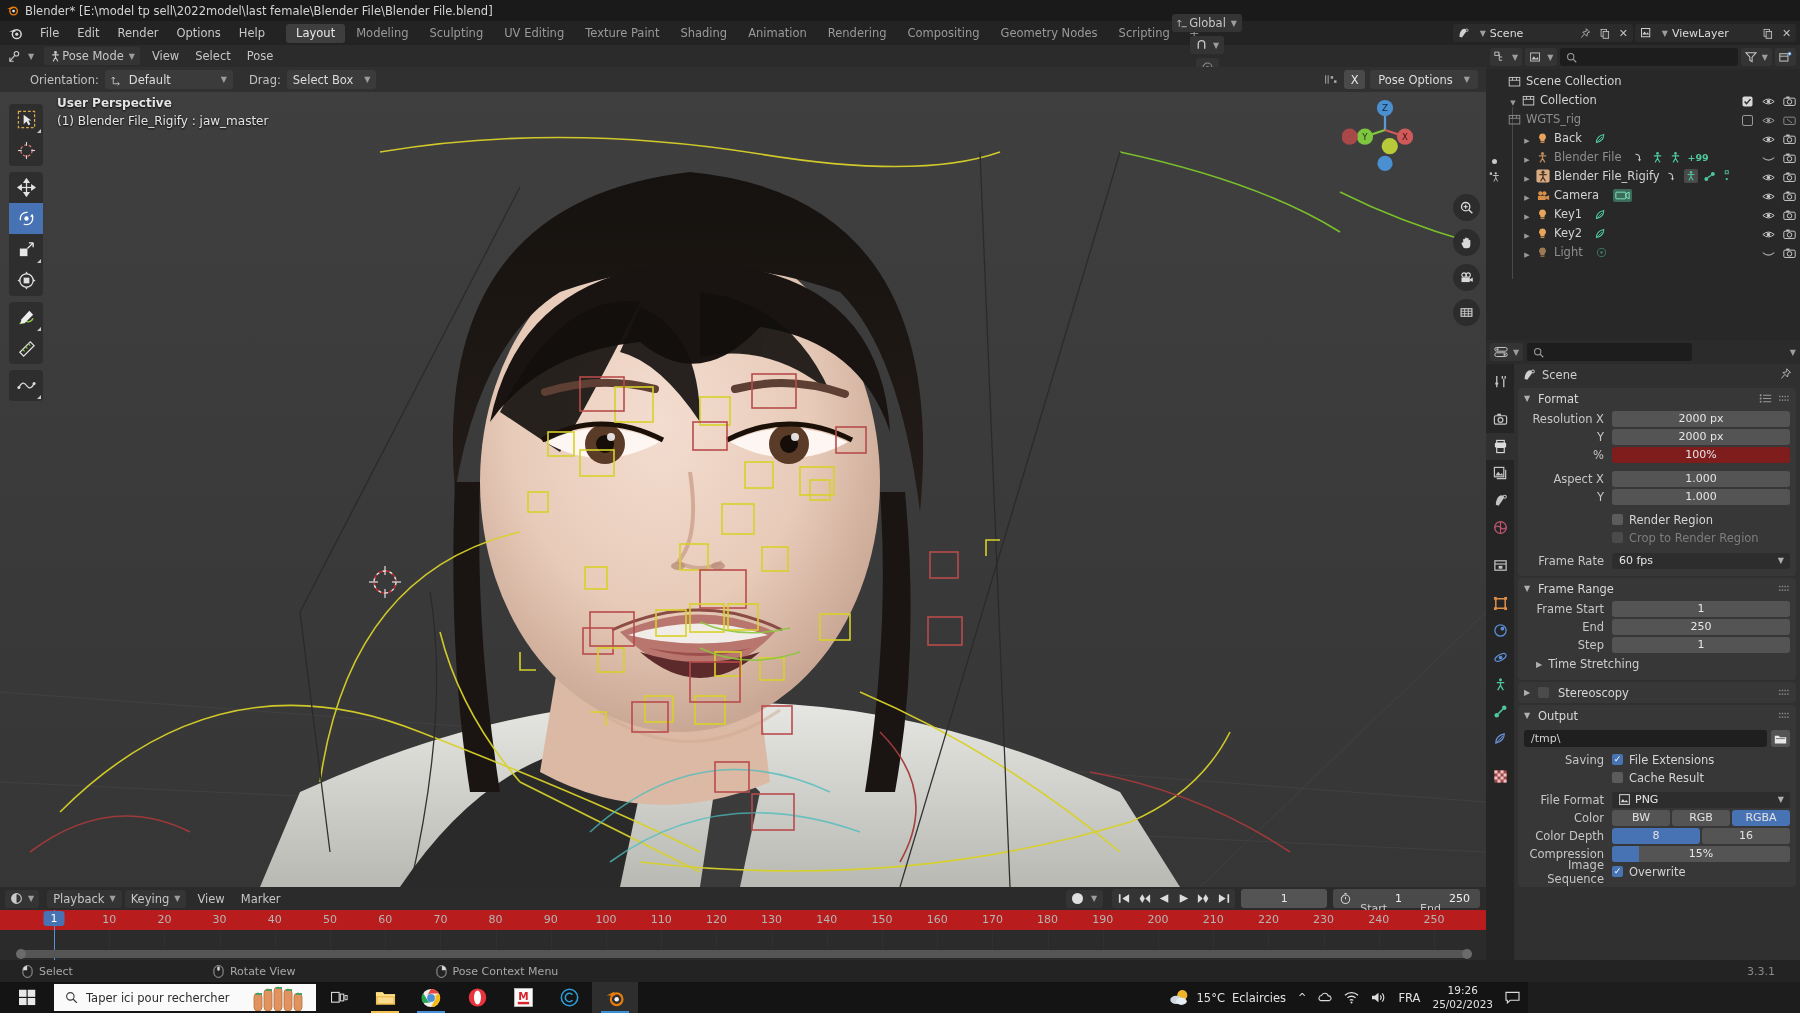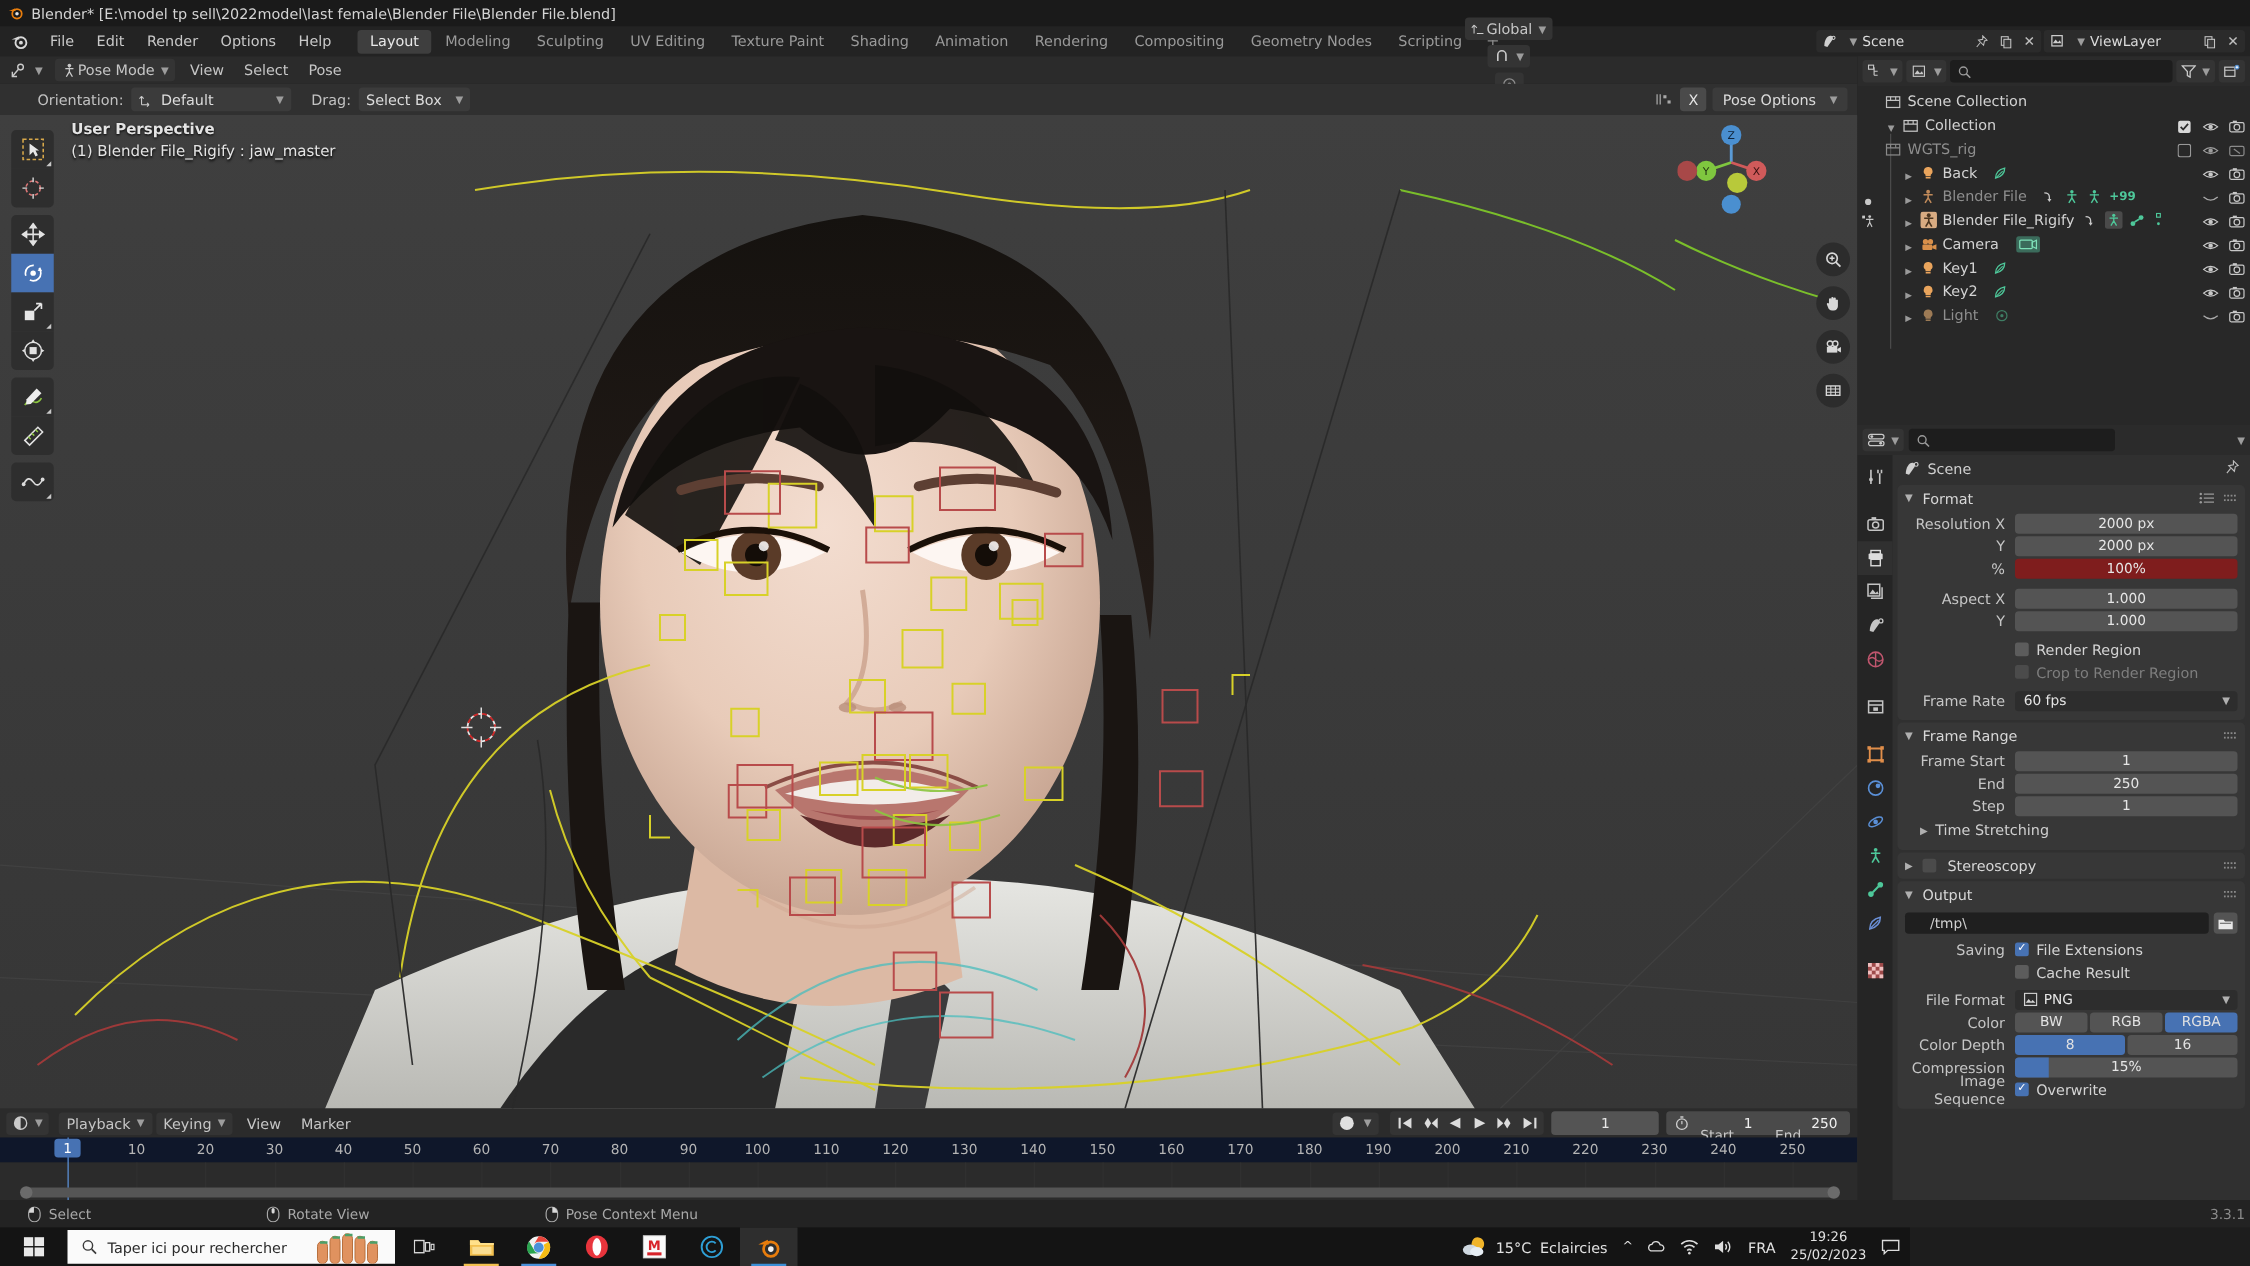--- a/index.html
+++ b/index.html
@@ -98,21 +98,21 @@
   .tl-menu { padding:0 8px; color:#c6c6c6;}
   .tl-drop { display:flex; align-items:center; background:#343434; border-radius:3px; height:18px; padding:0 6px; margin-right:3px; }
   #tl-playgrp { display:flex; align-items:center; gap:1px; background:#343434; border-radius:3px; height:19px; padding:0 2px;}
   .tl-pbtn { width:19px;height:19px;display:flex;align-items:center;justify-content:center;color:#d6d6d6;font-size:10px;}
   .tl-numfield { background:#545454; border-radius:3px; height:19px; min-width:86px; display:flex;align-items:center;justify-content:center;
     color:#e8e8e8; font-size:11px;}
   .tl-se { background:#4a4a4a; border-radius:3px; height:19px; display:flex; align-items:center; color:#dcdcdc; font-size:11px; }
   .tl-se .lbl { padding:0 6px 0 8px; color:#c9c9c9;margin-top:20px; }
   .tl-se .val { padding:0 10px 0 2px; color:#f0f0f0; }
 
-  #tl-ruler { position:absolute; left:0; top:23px; width:1486px; height:20px; background:#0f172a;
+  #tl-ruler { position:absolute; left:0; top:23px; width:1486px; height:20px; background:#b91c1c;
     color:#b5b5b5; font-size:11px; }
   .tl-tick { position:absolute; top:3px; transform:translateX(-50%); }
   #tl-body { position:absolute; left:0; top:43px; width:1486px; height:30px; background:#2b2b2b;}
   .tl-grid { position:absolute; top:0; width:1px; height:22px; background:#303030;}
   #tl-playhead { position:absolute; top:23px; width:1px; height:50px; background:#5a8fd6;}
   #tl-playhead-lbl { position:absolute; top:24px; transform:translateX(-50%); background:#4772b3;
     color:#fff; font-size:11px; padding:1px 7px; border-radius:3px; }
   #tl-scroll { position:absolute; left:18px; top:63px; width:1452px; height:8px; background:#555; border-radius:4px;}
   .tl-scroll-knob { position:absolute; top:-1px; width:10px;height:10px;border-radius:50%;background:#6b6b6b;}
 
@@ -168,28 +168,28 @@
   .segrow { display:flex; align-items:center; height:17px; margin-bottom:1px; font-size:11.5px;}
   .segrow .plabel { width:88px; text-align:right; padding-right:8px; color:#c6c6c6;}
   .seg { flex:1; display:flex; gap:2px; }
   .seg > div { flex:1; height:16px; background:#545454; display:flex; align-items:center; justify-content:center;
     color:#e2e2e2; font-size:11px; border-radius:3px;}
   .seg > div.on { background:#4772b3; }
   .subpanel { display:flex; align-items:center; height:20px; padding-left:12px; color:#cfcfcf; font-size:11.5px; gap:6px;}
   .subpanel .tri { font-size:8px; color:#b0b0b0; }
   .filerow { display:flex; align-items:center; gap:4px; margin:3px 0 4px 0;}
   .filerow .fpath { flex:1; height:17px; background:#1f1f1f; border-radius:3px; display:flex; align-items:center;
-    padding-left:20px; color:#d2d2d2; font-size:11px;}
+    padding-left:7px; color:#d2d2d2; font-size:11px;}
   .filerow .fbtn { width:19px; height:17px; background:#545454; border-radius:3px; display:flex;align-items:center;justify-content:center;}
 
   
   #statusbar { position:absolute; left:0; top:960px; width:1800px; height:22px; background:#232323;
     display:flex; align-items:center; color:#a8a8a8; font-size:11px; }
   .sb-item { display:flex; align-items:center; gap:6px; }
-  #sb-version { margin-left:auto; padding-right:4px; color:#8a8a8a; }
+  #sb-version { margin-left:auto; padding-right:25px; color:#8a8a8a; }
 
   
   #taskbar { position:absolute; left:0; top:982px; width:1528px; height:31px; background:#141414;
     display:flex; align-items:center; }
   #start-btn { width:54px; height:31px; display:flex; align-items:center; justify-content:center;}
   #tb-search { width:262px; height:27px; background:#fafafa; display:flex; align-items:center;
     color:#2b2b2b; font-size:11.5px; gap:8px; padding-left:11px; position:relative; overflow:hidden;}
   .tb-task { width:46px; height:31px; display:flex; align-items:center; justify-content:center; position:relative;}
   .tb-task.active { background:#2e2e2e; }
   .tb-underline { position:absolute; bottom:0; left:9px; right:9px; height:2.5px; background:#3b8fd6;}

